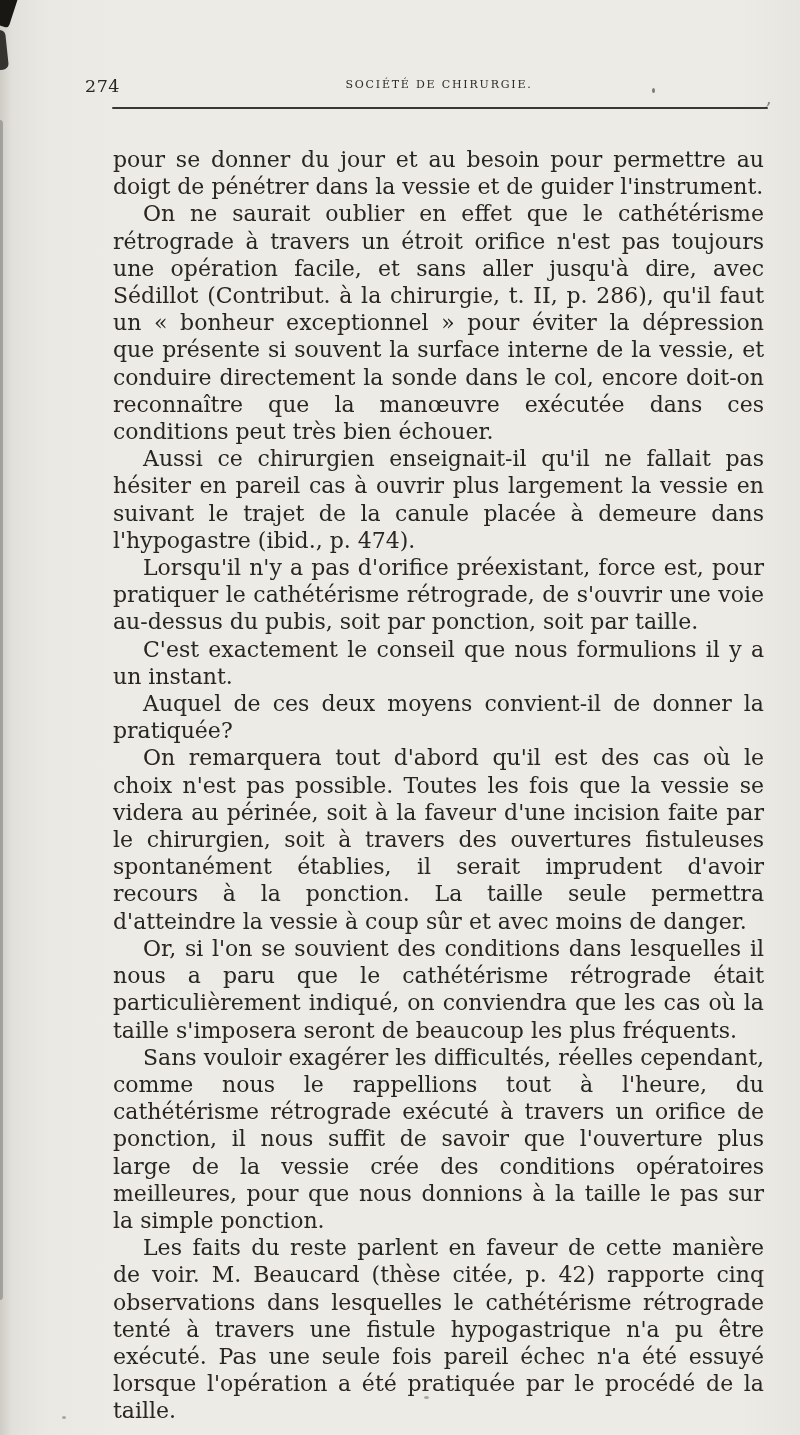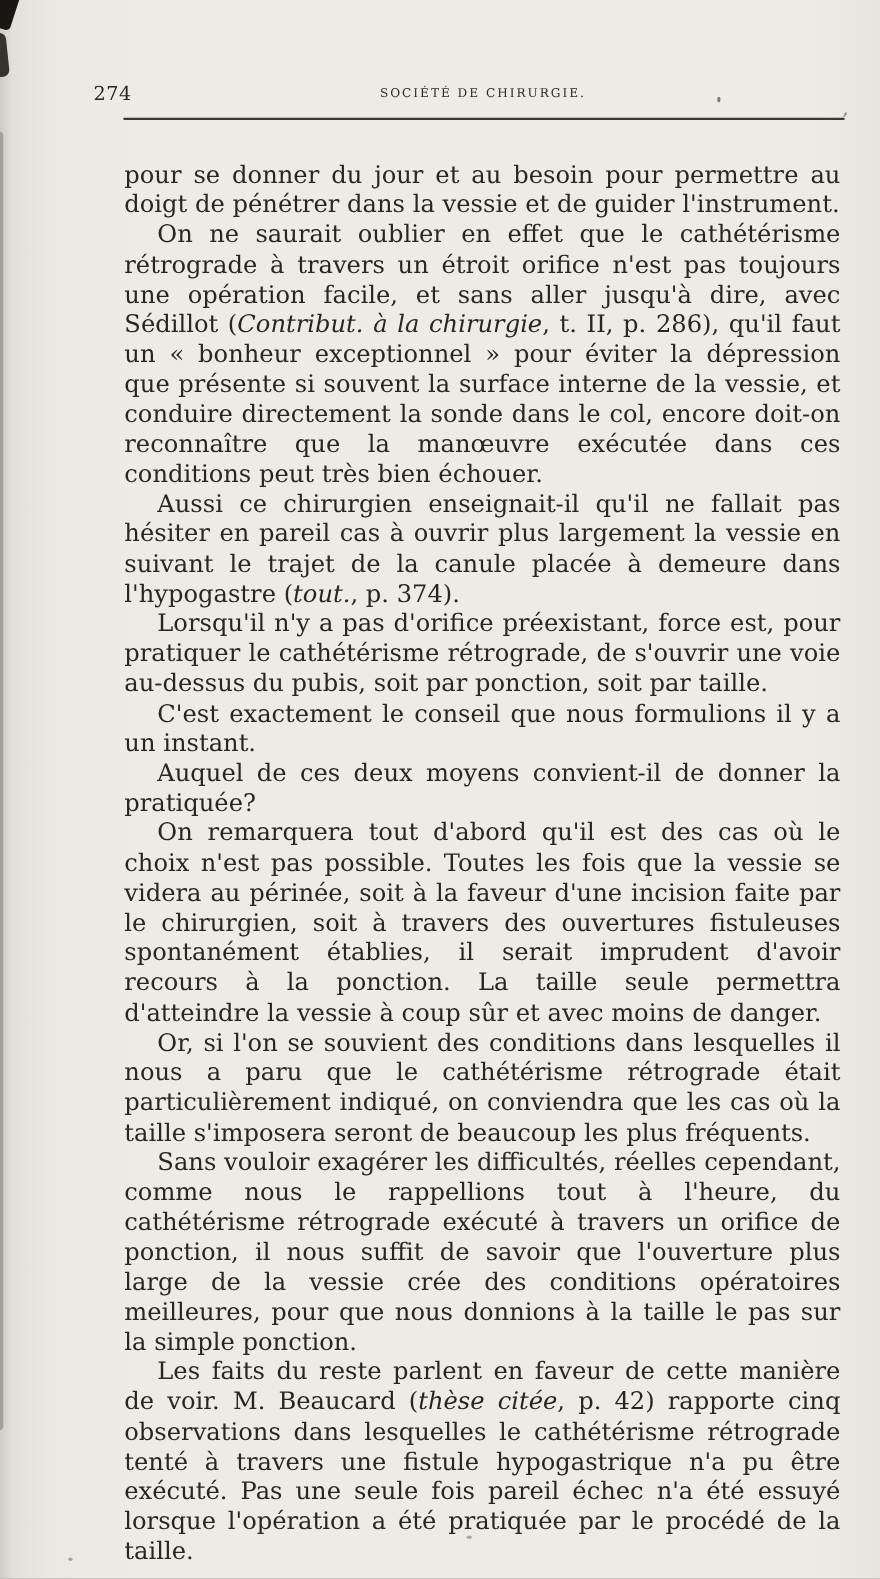--- a/index.html
+++ b/index.html
@@ -70,21 +70,21 @@
     top: 126px;
     left: 113px;
     width: 651px;
     font-size: 22px;
     line-height: 27.2px;
     text-align: justify;
     margin-top: 20px;
   }
   p.para { margin: 0; text-indent: 30px; }
   p.para.no-indent { text-indent: 0; }
-  .italic { font-style: italic; }
+  .italic { }
 </style>
 </head>
 <body>
 
 <div class="screenshot">
 
   <div class="artifact a1"></div>
   <div class="artifact a2"></div>
   <div class="artifact a3"></div>
   <div class="speck s1"></div>
@@ -94,21 +94,21 @@
   <div class="page-header">
     <span class="page-number">274</span>
     <span class="running-title">SOCIÉTÉ DE CHIRURGIE.</span>
   </div>
 
   <div class="header-rule"></div>
 
   <div class="text-block">
     <p class="para no-indent"><span>pour se donner du jour et au besoin pour permettre au doigt de pénétrer dans la vessie et de guider l'instrument.</span></p>
     <p class="para"><span>On ne saurait oublier en effet que le cathétérisme rétrograde à travers un étroit orifice n'est pas toujours une opération facile, et sans aller jusqu'à dire, avec Sédillot (</span><span class="italic">Contribut. à la chirurgie</span><span>, t. II, p. 286), qu'il faut un « bonheur exceptionnel » pour éviter la dépression que présente si souvent la surface interne de la vessie, et conduire directement la sonde dans le col, encore doit-on reconnaître que la manœuvre exécutée dans ces conditions peut très bien échouer.</span></p>
-    <p class="para"><span>Aussi ce chirurgien enseignait-il qu'il ne fallait pas hésiter en pareil cas à ouvrir plus largement la vessie en suivant le trajet de la canule placée à demeure dans l'hypogastre (</span><span class="italic">tout.</span><span>, p. 374).</span></p>
+    <p class="para"><span>Aussi ce chirurgien enseignait-il qu'il ne fallait pas hésiter en pareil cas à ouvrir plus largement la vessie en suivant le trajet de la canule placée à demeure dans l'hypogastre (</span><span class="italic">ibid.</span><span>, p. 474).</span></p>
     <p class="para"><span>Lorsqu'il n'y a pas d'orifice préexistant, force est, pour pratiquer le cathétérisme rétrograde, de s'ouvrir une voie au-dessus du pubis, soit par ponction, soit par taille.</span></p>
     <p class="para"><span>C'est exactement le conseil que nous formulions il y a un instant.</span></p>
     <p class="para"><span>Auquel de ces deux moyens convient-il de donner la pratiquée?</span></p>
     <p class="para"><span>On remarquera tout d'abord qu'il est des cas où le choix n'est pas possible. Toutes les fois que la vessie se videra au périnée, soit à la faveur d'une incision faite par le chirurgien, soit à travers des ouvertures fistuleuses spontanément établies, il serait imprudent d'avoir recours à la ponction. La taille seule permettra d'atteindre la vessie à coup sûr et avec moins de danger.</span></p>
     <p class="para"><span>Or, si l'on se souvient des conditions dans lesquelles il nous a paru que le cathétérisme rétrograde était particulièrement indiqué, on conviendra que les cas où la taille s'imposera seront de beaucoup les plus fréquents.</span></p>
     <p class="para"><span>Sans vouloir exagérer les difficultés, réelles cependant, comme nous le rappellions tout à l'heure, du cathétérisme rétrograde exécuté à travers un orifice de ponction, il nous suffit de savoir que l'ouverture plus large de la vessie crée des conditions opératoires meilleures, pour que nous donnions à la taille le pas sur la simple ponction.</span></p>
     <p class="para"><span>Les faits du reste parlent en faveur de cette manière de voir. M. Beaucard (</span><span class="italic">thèse citée</span><span>, p. 42) rapporte cinq observations dans lesquelles le cathétérisme rétrograde tenté à travers une fistule hypogastrique n'a pu être exécuté. Pas une seule fois pareil échec n'a été essuyé lorsque l'opération a été pratiquée par le procédé de la taille.</span></p>
   </div>
 
 </div>

